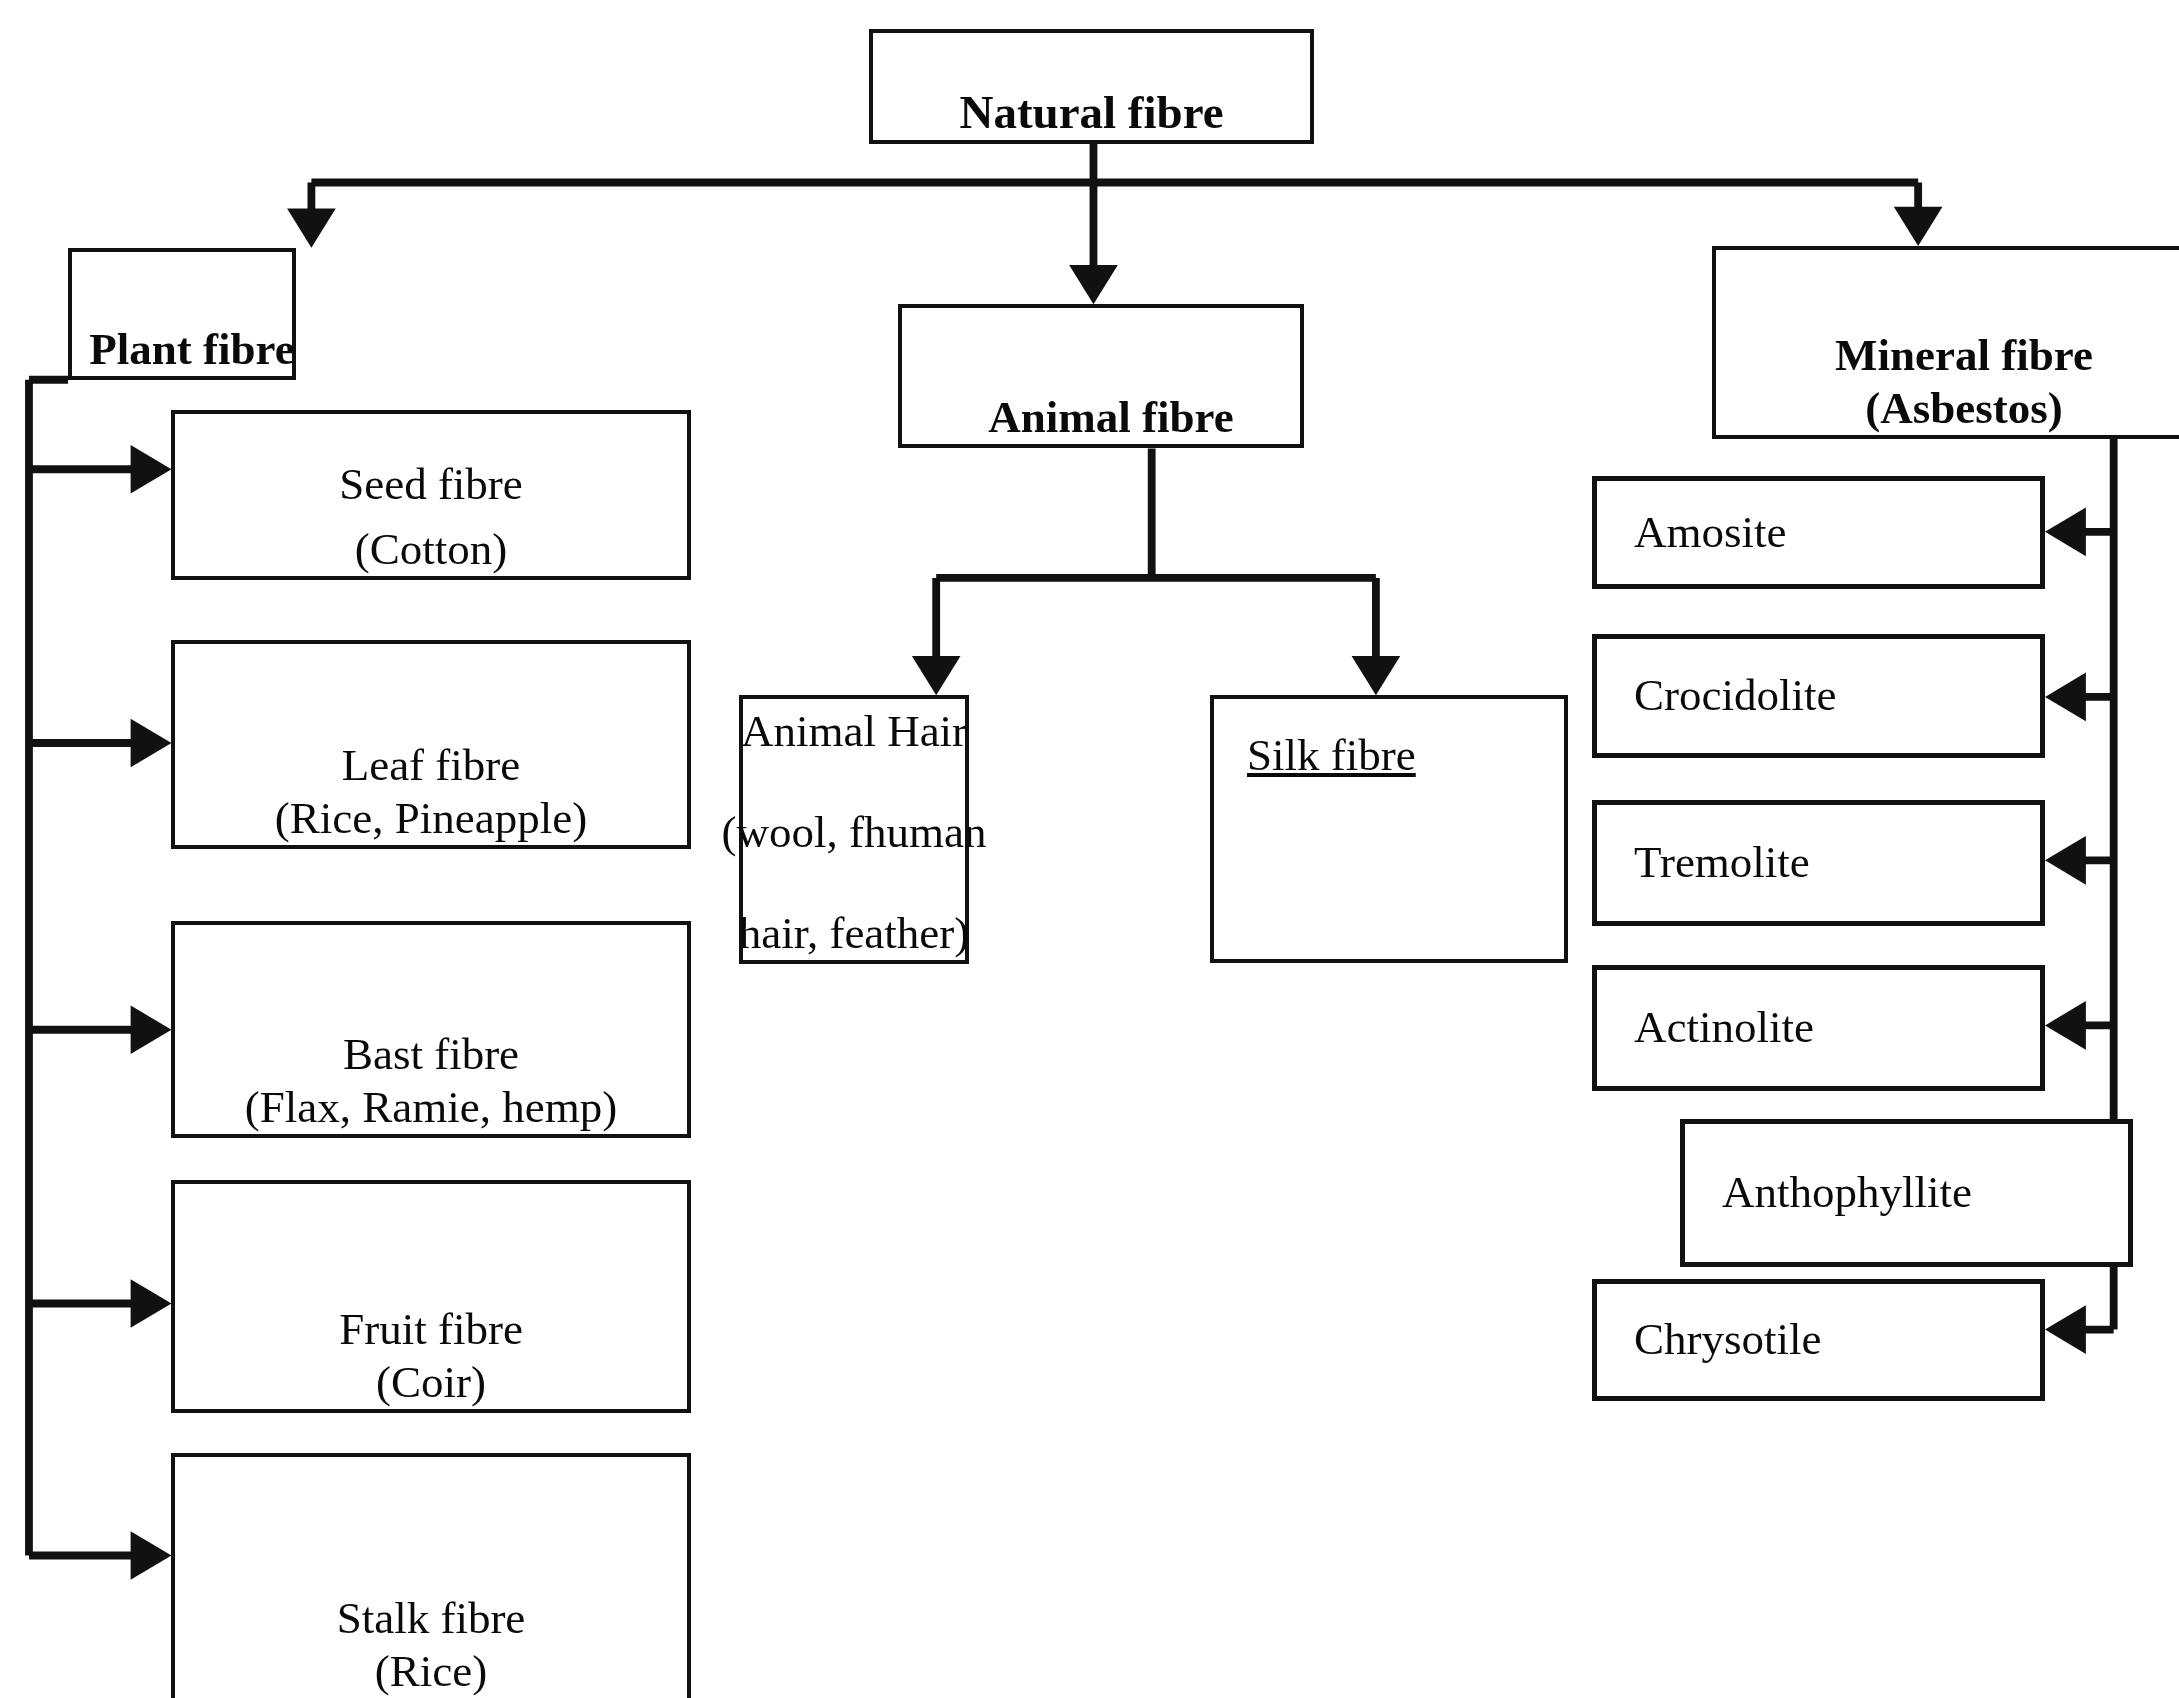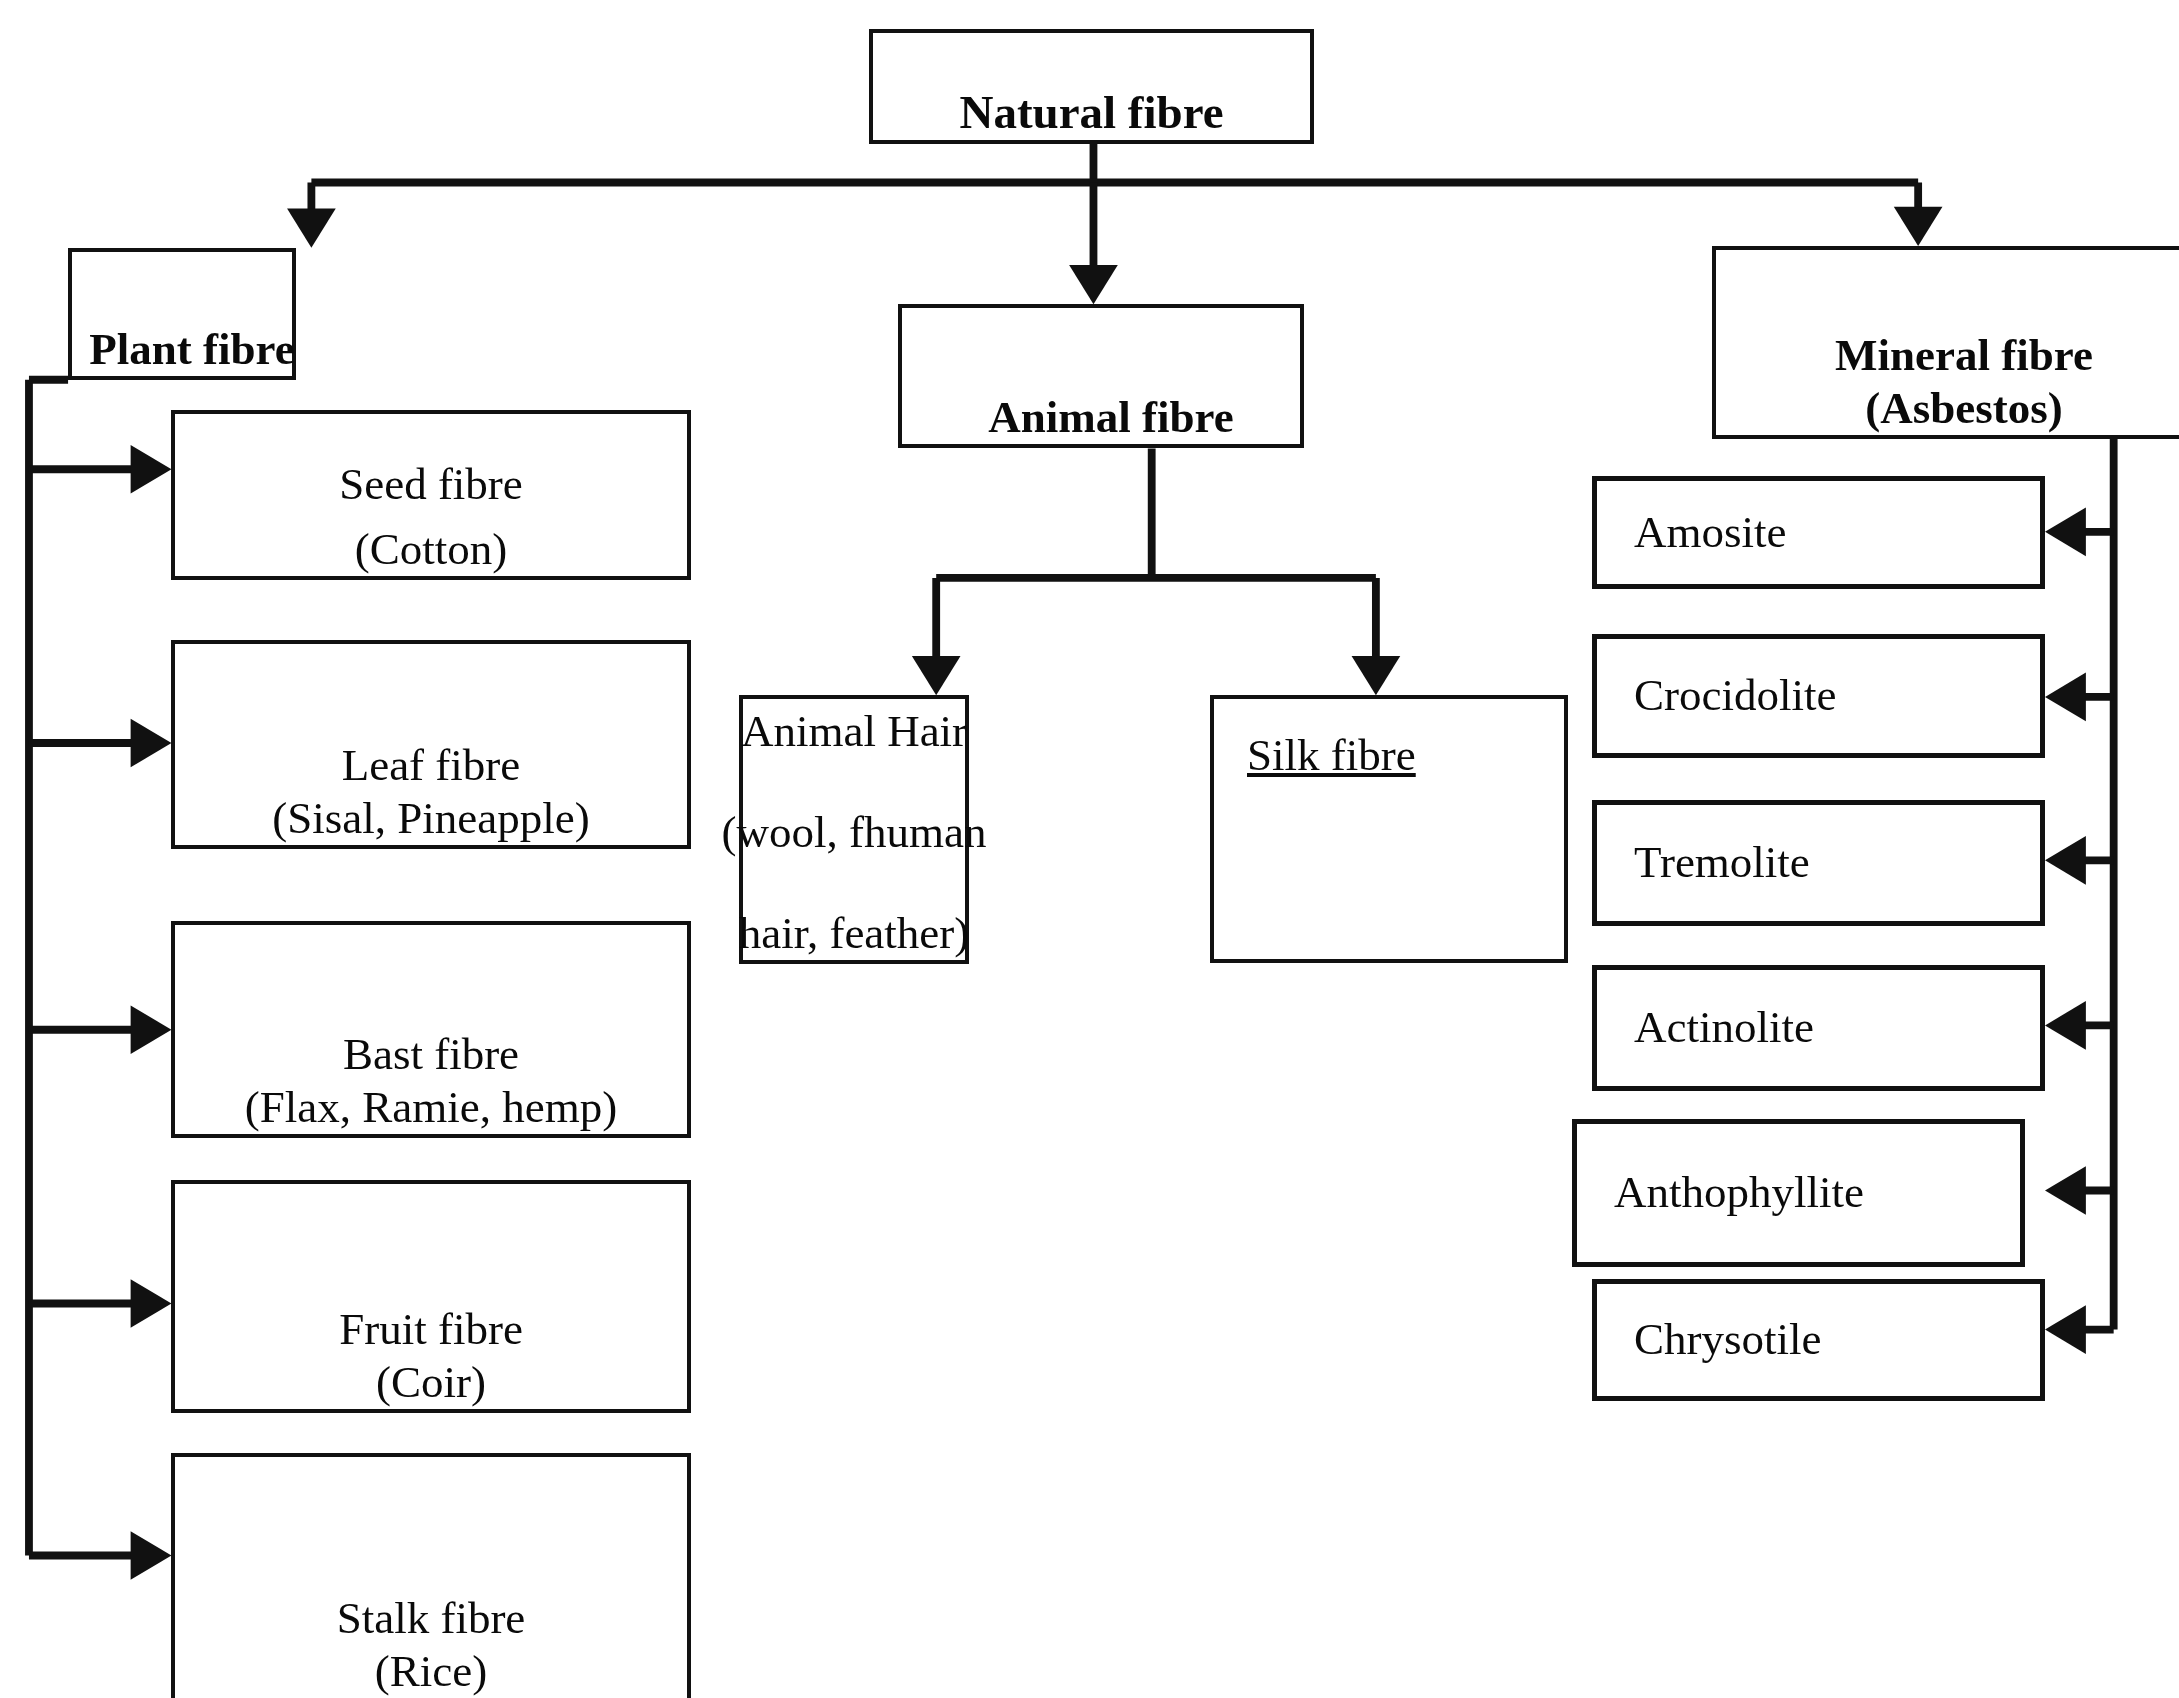--- a/index.html
+++ b/index.html
@@ -146,21 +146,21 @@
     <span class="ln">(Asbestos)</span>
   </div>
 
   <div class="node leaf" style="left:171px; top:410px; width:520px; height:170px;gap:12px;">
     <span class="ln">Seed fibre</span>
     <span class="ln">(Cotton)</span>
   </div>
 
   <div class="node leaf" style="left:171px; top:640px; width:520px; height:209px;">
     <span class="ln">Leaf fibre</span>
-    <span class="ln">(Sisal, Pineapple)</span>
+    <span class="ln">(Rice, Pineapple)</span>
   </div>
 
   <div class="node leaf" style="left:171px; top:921px; width:520px; height:217px;">
     <span class="ln">Bast fibre</span>
     <span class="ln">(Flax, Ramie, hemp)</span>
   </div>
 
   <div class="node leaf" style="left:171px; top:1180px; width:520px; height:233px;">
     <span class="ln">Fruit fibre</span>
     <span class="ln">(Coir)</span>
@@ -190,21 +190,21 @@
   </div>
 
   <div class="node leaf mineral-leaf" style="left:1592px; top:800px; width:453px; height:126px;">
     <span class="ln">Tremolite</span>
   </div>
 
   <div class="node leaf mineral-leaf" style="left:1592px; top:965px; width:453px; height:126px;">
     <span class="ln">Actinolite</span>
   </div>
 
-  <div class="node leaf mineral-leaf" style="left:1572px; top:1119px; width:453px; height:148px;">
+  <div class="node leaf mineral-leaf" style="left:1680px; top:1119px; width:453px; height:148px;">
     <span class="ln">Anthophyllite</span>
   </div>
 
   <div class="node leaf mineral-leaf" style="left:1592px; top:1279px; width:453px; height:122px;">
     <span class="ln">Chrysotile</span>
   </div>
 
 </div>
 
 

